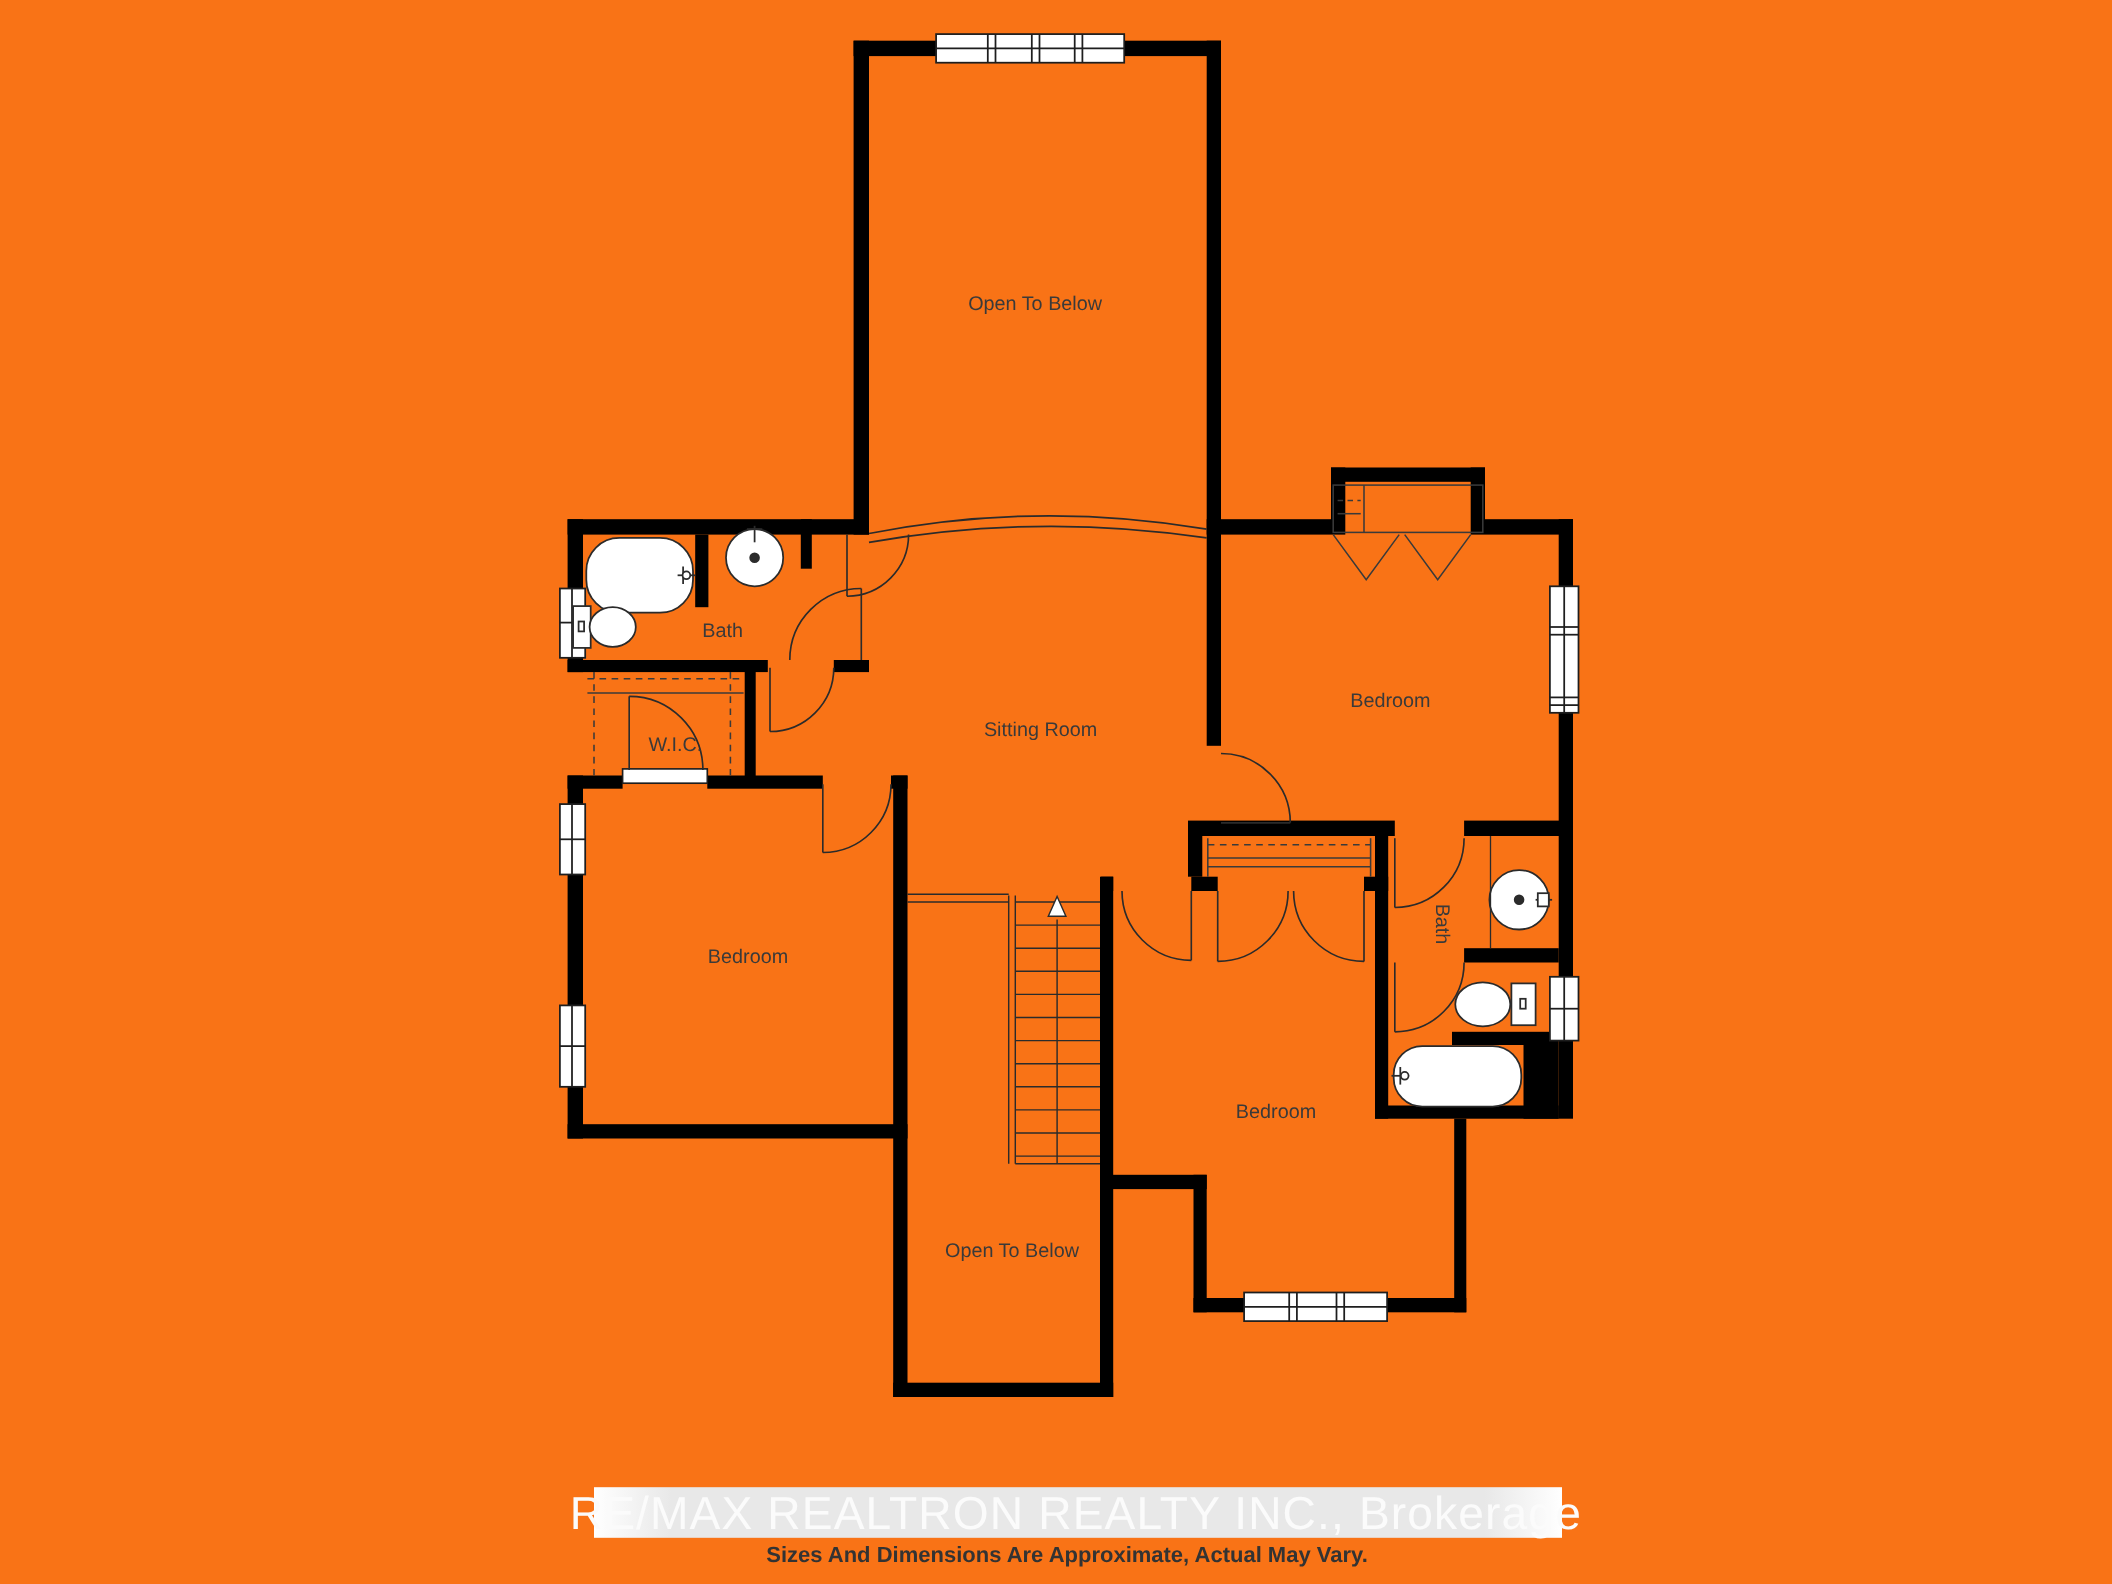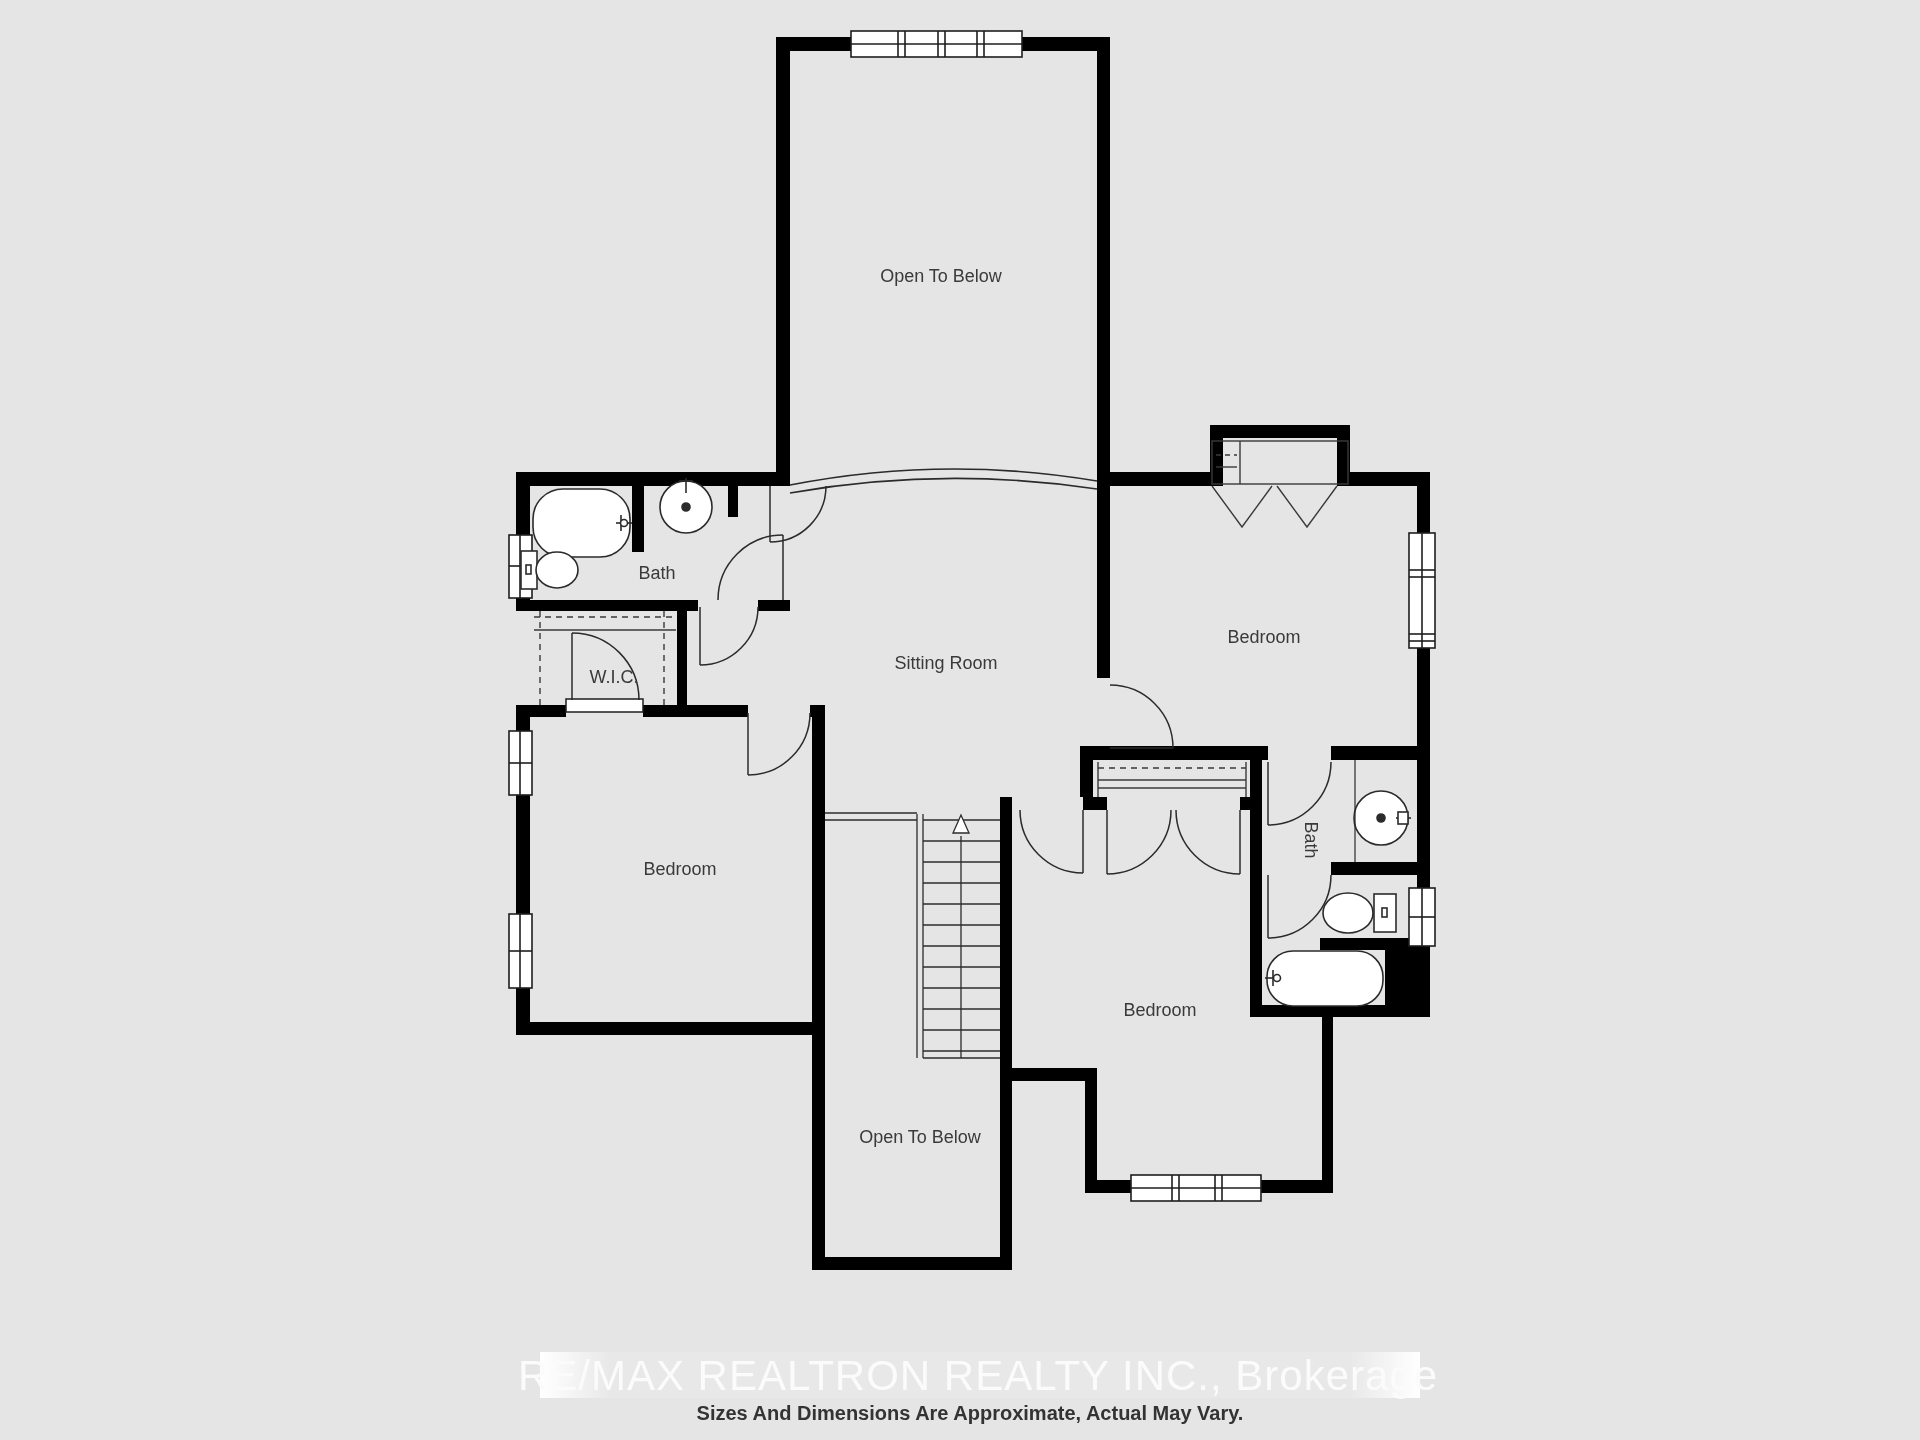--- a/index.html
+++ b/index.html
@@ -1,16 +1,16 @@
 <!DOCTYPE html>
 <html><head>
 <meta charset="utf-8">
 <style>
   html,body{margin:0;padding:0;background:#ffffff;}
-  #stage{position:relative;width:1920px;height:1440px;background:#e5e5e5;overflow:hidden;
+  #stage{position:relative;width:1920px;height:1440px;background:#f97316;overflow:hidden;
          font-family:"Liberation Sans","DejaVu Sans",sans-serif;}
   svg text{font-family:"Liberation Sans","DejaVu Sans",sans-serif;}
   .room-label{font-size:18px;fill:#3a3a3a;}
   .watermark{font-size:42px;fill:#fbfbfb;letter-spacing:1px;}
   .disclaimer{font-size:20px;font-weight:bold;fill:#333333;}
 </style>
 </head>
 <body>
 
 <div id="stage">

